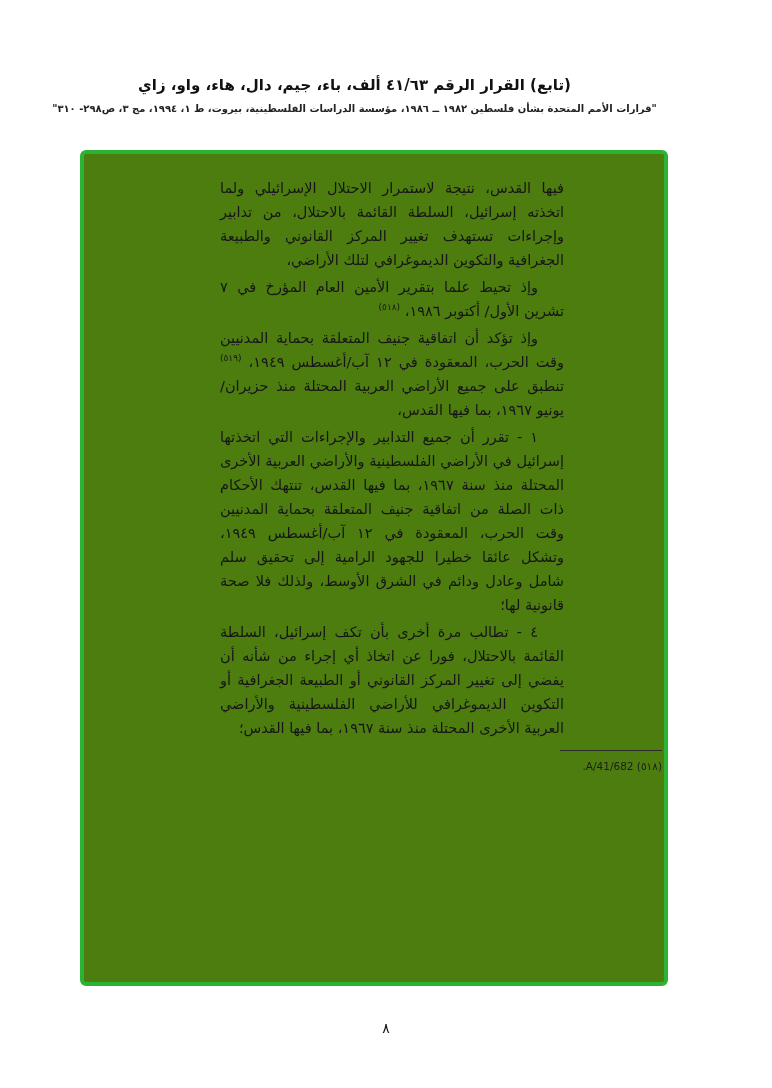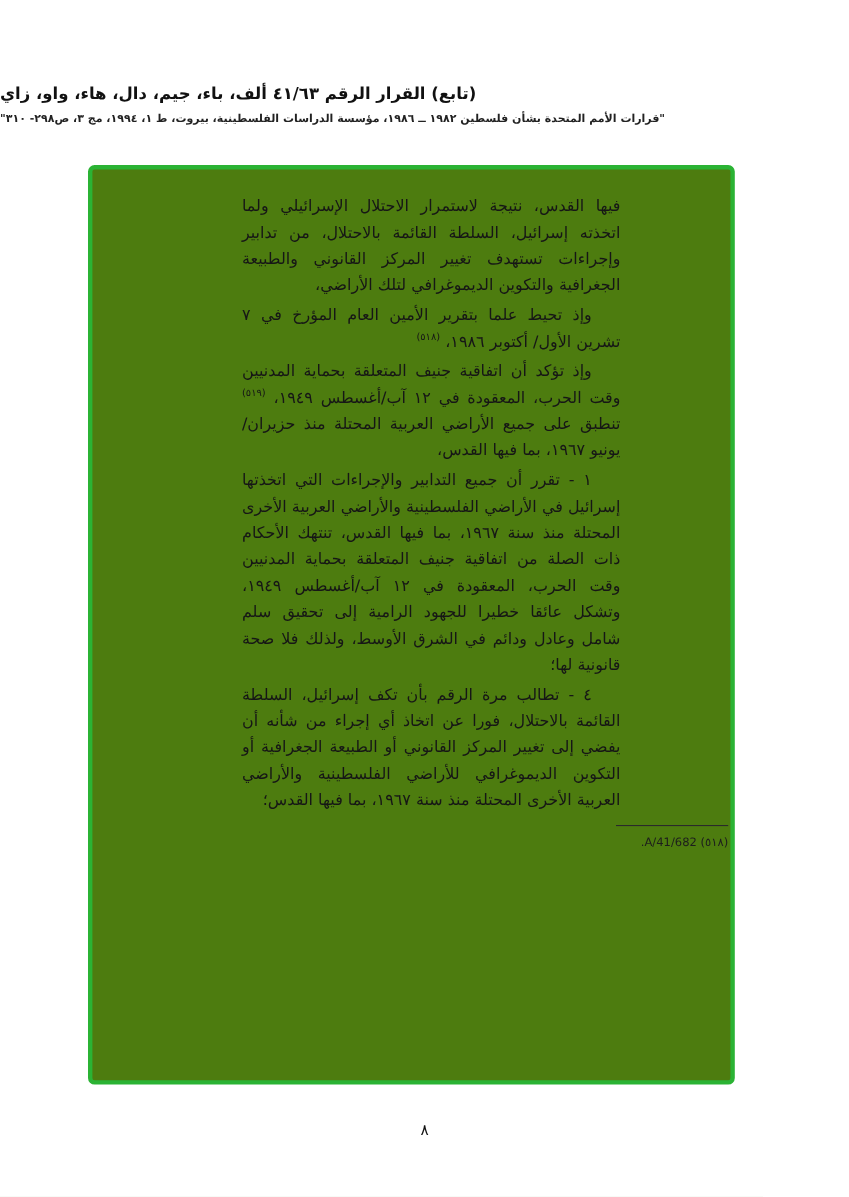--- a/index.html
+++ b/index.html
@@ -16,21 +16,21 @@
     font-family: "DejaVu Sans", sans-serif;
     color: #1b1b1b;
   }
 
   
   .doc-header {
     position: absolute;
     top: 76px;
     left: 0;
     width: 709px;
-    text-align: left;
+    text-align: center;
     direction: rtl;
   }
   .doc-title {
     font-size: 15px;
     font-weight: bold;
     letter-spacing: 0.2px;
     color: #111;
   }
   .doc-source {
     margin-top: 9px;
@@ -118,21 +118,21 @@
     <p class="para no-indent"><span>فيها القدس، نتيجة لاستمرار الاحتلال الإسرائيلي ولما اتخذته إسرائيل، السلطة القائمة بالاحتلال، من تدابير وإجراءات تستهدف تغيير المركز القانوني والطبيعة الجغرافية والتكوين الديموغرافي لتلك الأراضي،</span></p>
 
     <p class="para"><span class="lead">وإذ تحيط علما</span><span> بتقرير الأمين العام المؤرخ في ٧ تشرين الأول/ أكتوبر ١٩٨٦، </span><span class="fn-ref">(٥١٨)</span></p>
 
     <p class="para"><span class="lead">وإذ تؤكد</span><span> أن اتفاقية جنيف المتعلقة بحماية المدنيين وقت الحرب، المعقودة في ١٢ آب/أغسطس ١٩٤٩، </span><span class="fn-ref">(٥١٩)</span><span> تنطبق على جميع الأراضي العربية المحتلة منذ حزيران/يونيو ١٩٦٧، بما فيها القدس،</span></p>
 
     <p class="para"><span class="num">١ - </span><span class="lead">تقرر</span><span> أن جميع التدابير والإجراءات التي اتخذتها إسرائيل في الأراضي الفلسطينية والأراضي العربية الأخرى المحتلة منذ سنة ١٩٦٧، بما فيها القدس، تنتهك الأحكام ذات الصلة من اتفاقية جنيف المتعلقة بحماية المدنيين وقت الحرب، المعقودة في ١٢ آب/أغسطس ١٩٤٩، وتشكل عائقا خطيرا للجهود الرامية إلى تحقيق سلم شامل وعادل ودائم في الشرق الأوسط، ولذلك فلا صحة قانونية لها؛</span></p>
 
 
 
-    <p class="para"><span class="num">٤ - </span><span class="lead">تطالب مرة الرقم</span><span> بأن تكف إسرائيل، السلطة القائمة بالاحتلال، فورا عن اتخاذ أي إجراء من شأنه أن يفضي إلى تغيير المركز القانوني أو الطبيعة الجغرافية أو التكوين الديموغرافي للأراضي الفلسطينية والأراضي العربية الأخرى المحتلة منذ سنة ١٩٦٧، بما فيها القدس؛</span></p>
+    <p class="para"><span class="num">٤ - </span><span class="lead">تطالب مرة أخرى</span><span> بأن تكف إسرائيل، السلطة القائمة بالاحتلال، فورا عن اتخاذ أي إجراء من شأنه أن يفضي إلى تغيير المركز القانوني أو الطبيعة الجغرافية أو التكوين الديموغرافي للأراضي الفلسطينية والأراضي العربية الأخرى المحتلة منذ سنة ١٩٦٧، بما فيها القدس؛</span></p>
 
 
   </div>
 
   <div class="footnotes">
     <hr class="fn-rule">
     <p class="fn"><span class="fn-marker">(٥١٨)</span> <span>A/41/682.</span></p>
   </div>
 
 </div>

